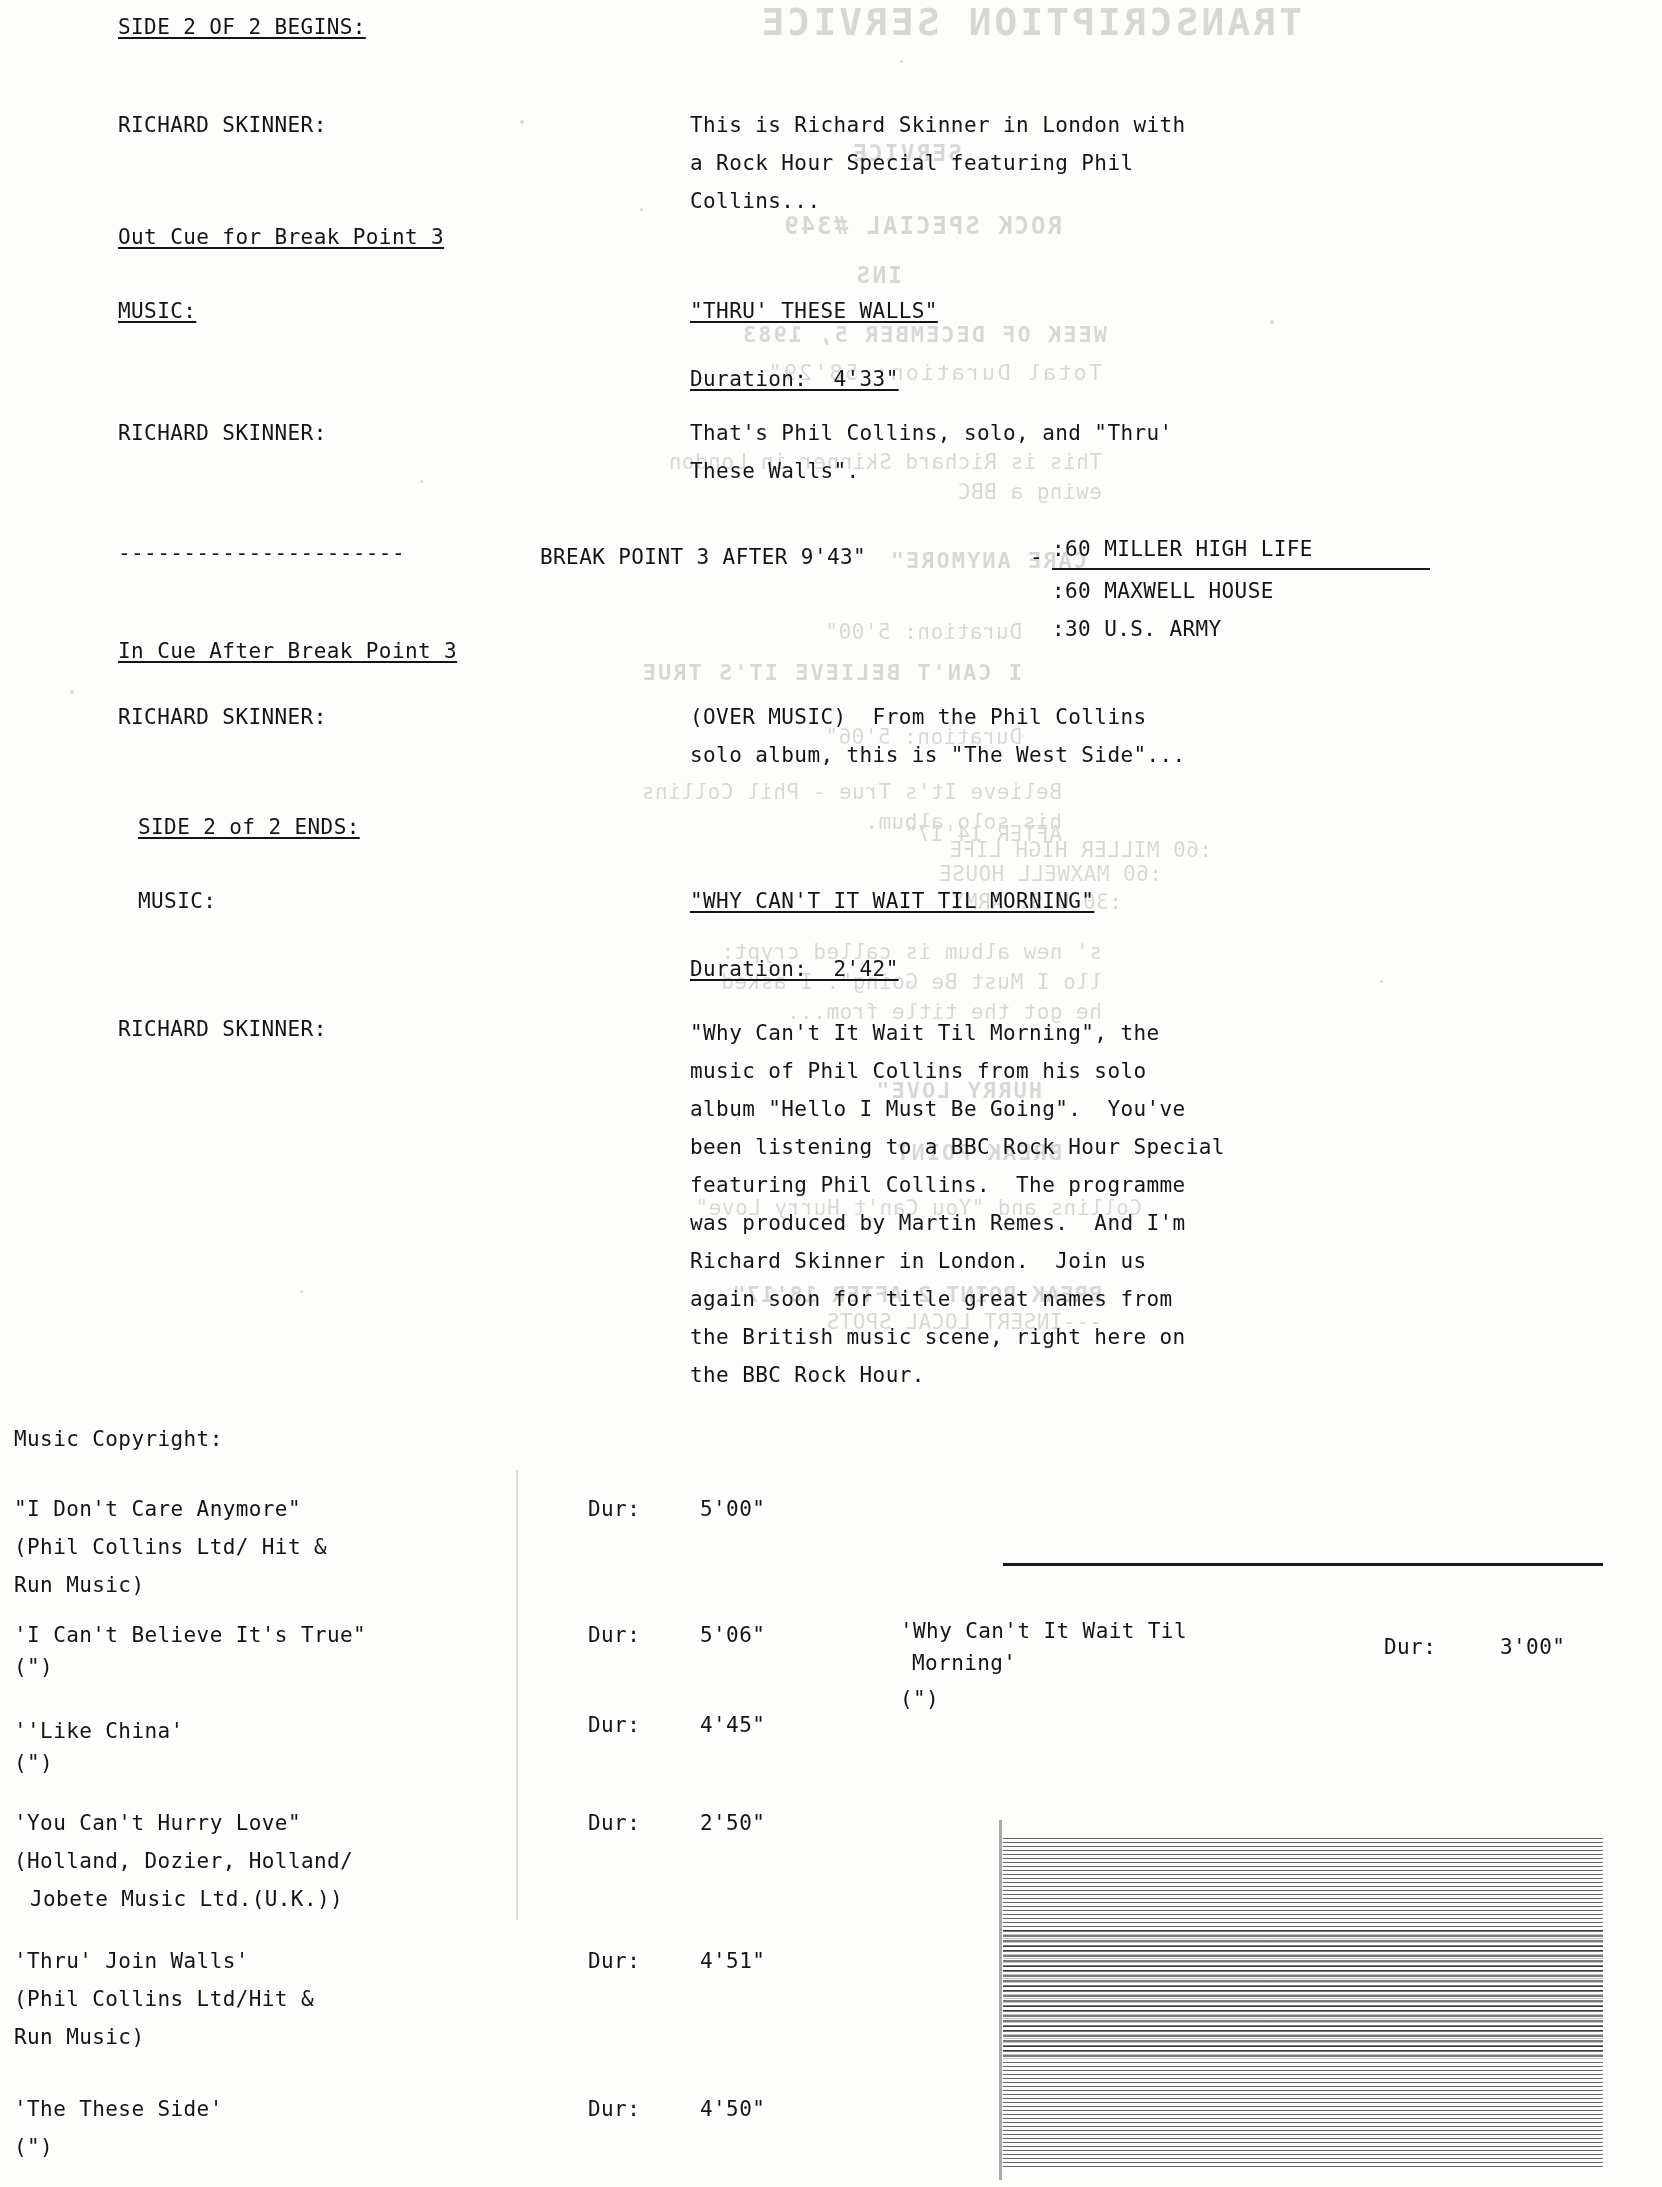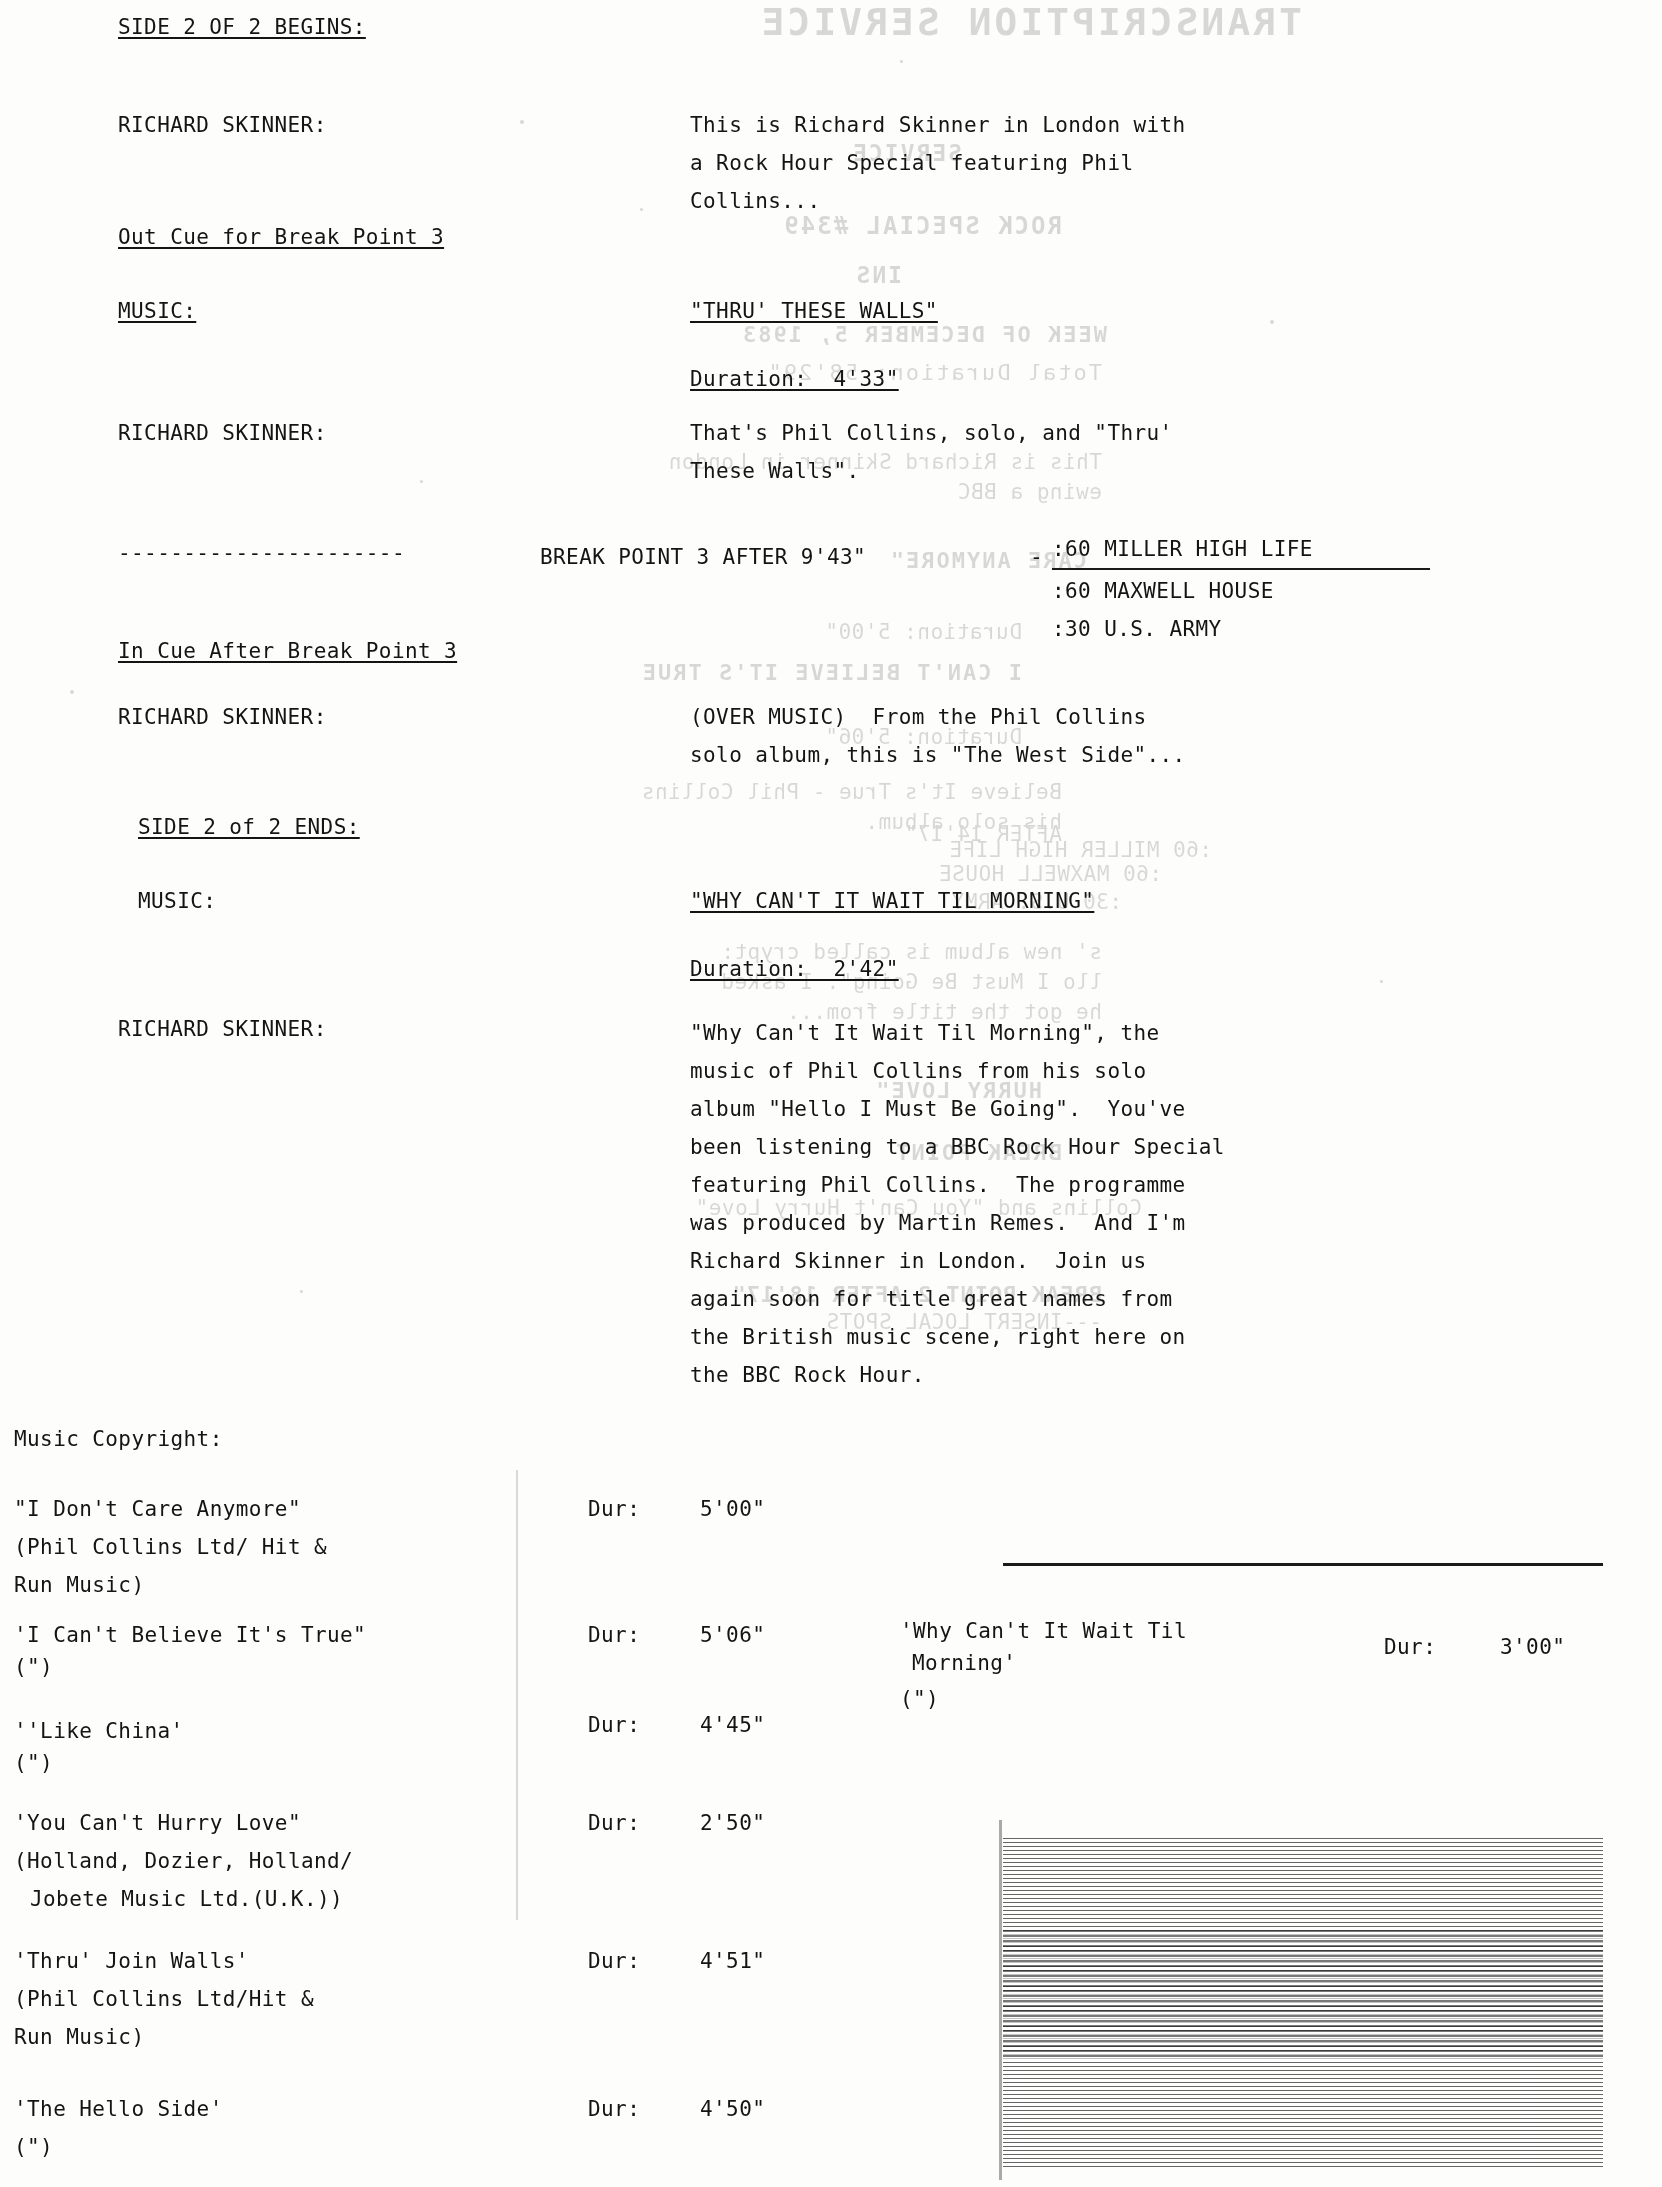--- a/index.html
+++ b/index.html
@@ -216,21 +216,21 @@
   <div class="t" style="left:14px; top:1884px;margin-left:16px;">Jobete Music Ltd.(U.K.))</div>
   <div class="t" style="left:588px; top:1808px;">Dur:</div>
   <div class="t" style="left:700px; top:1808px;">2'50"</div>
 
   <div class="t" style="left:14px; top:1946px;">'Thru' Join Walls'</div>
   <div class="t" style="left:14px; top:1984px;">(Phil Collins Ltd/Hit &amp;</div>
   <div class="t" style="left:14px; top:2022px;">Run Music)</div>
   <div class="t" style="left:588px; top:1946px;">Dur:</div>
   <div class="t" style="left:700px; top:1946px;">4'51"</div>
 
-  <div class="t" style="left:14px; top:2094px;">'The Hello Side'</div>
+  <div class="t" style="left:14px; top:2094px;">'The These Side'</div>
   <div class="t" style="left:14px; top:2132px;">(")</div>
   <div class="t" style="left:588px; top:2094px;">Dur:</div>
   <div class="t" style="left:700px; top:2094px;">4'50"</div>
 
   <div class="rule" style="left:1003px; top:1563px; width:600px; height:3px;"></div>
   <div class="t" style="left:900px; top:1616px;">'Why Can't It Wait Til</div>
   <div class="t" style="left:900px; top:1648px;padding-left:12px;">Morning'</div>
   <div class="t" style="left:900px; top:1684px;">(")</div>
   <div class="t" style="left:1384px; top:1632px;">Dur:</div>
   <div class="t" style="left:1500px; top:1632px;">3'00"</div>

